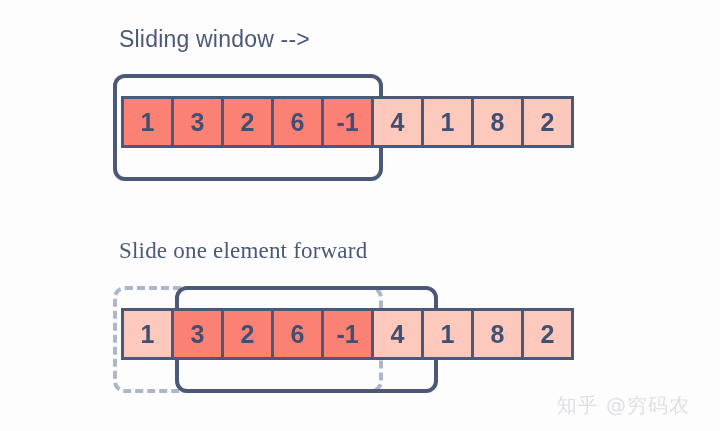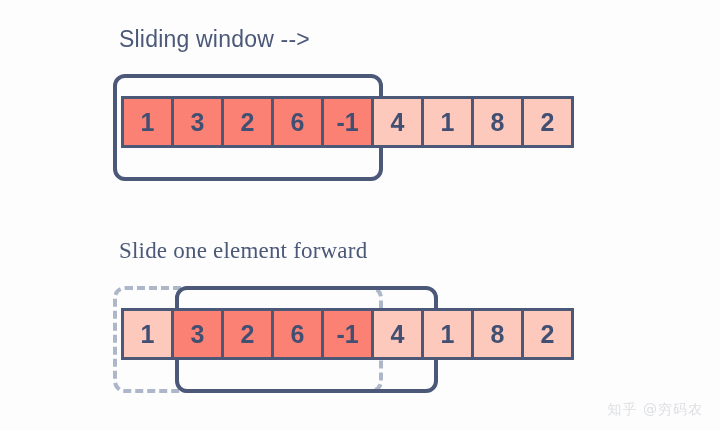--- a/index.html
+++ b/index.html
@@ -98,24 +98,24 @@
   .win-r2-new {
     left: 175px;
     top: 286px;
     width: 263px;
     height: 107px;
   }
 
   
   .watermark {
     position: absolute;
-    right: 17px;
+    right: 30px;
     bottom: 12px;
     color: #dddfe3;
-    font-size: 14px;
+    font-size: 20px;
     letter-spacing: 1px;
     white-space: nowrap;
     font-family: "DejaVu Sans", sans-serif;
     z-index: 5;
   }
 </style>
 </head>
 <body>
 
 <div class="canvas">

